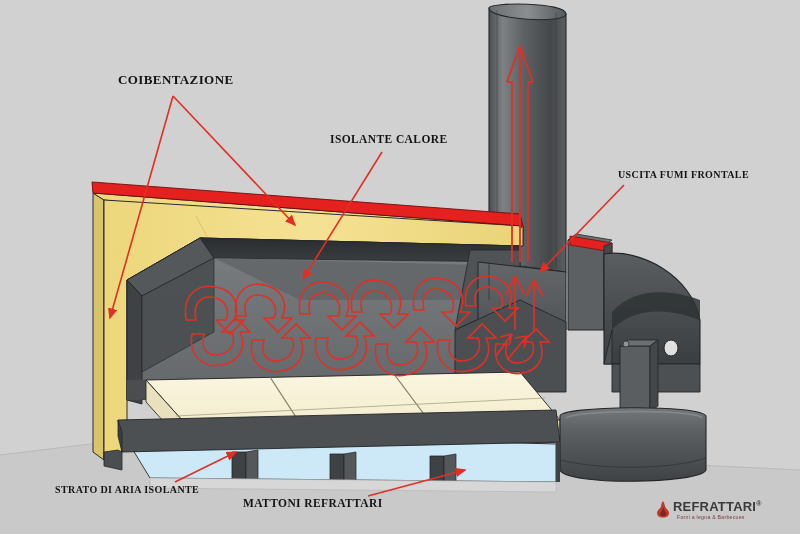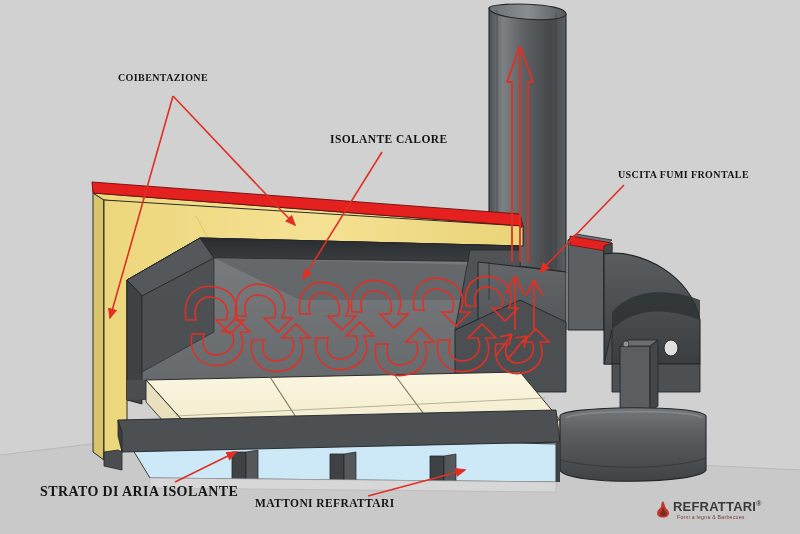--- a/index.html
+++ b/index.html
@@ -1,24 +1,24 @@
 <!DOCTYPE html>
 <html><head>
 <meta charset="utf-8">
 <style>
   html,body{margin:0;padding:0;background:#cfcfcf;}
   body{width:800px;height:534px;overflow:hidden;font-family:"Liberation Serif",serif;}
   #stage{position:relative;width:800px;height:534px;background:#d1d1d1;}
   svg.layer{position:absolute;left:0;top:0;width:800px;height:534px;}
   .lbl{position:absolute;font-family:"Liberation Serif",serif;font-weight:700;color:#141414;letter-spacing:.4px;white-space:nowrap;}
-  #lab-coib{left:118px;top:72px;font-size:10px;}
+  #lab-coib{left:118px;top:72px;font-size:13px;}
   #lab-ric{left:330px;top:133px;font-size:11.5px;}
   #lab-usc{left:618px;top:169px;font-size:10px;}
-  #lab-str{left:40px;top:484px;font-size:14px;}
-  #lab-mat{left:255px;top:497px;font-size:11.5px;}
+  #lab-str{left:55px;top:484px;font-size:10px;}
+  #lab-mat{left:243px;top:497px;font-size:11.5px;}
   #logo{position:absolute;left:655px;top:498px;width:132px;height:28px;}
   #logo .mark{position:absolute;left:0;top:2px;width:16px;height:18px;}
   #logo .word{position:absolute;left:18px;top:1px;font-family:"Liberation Sans",sans-serif;font-weight:700;font-size:13px;color:#3a3a3a;letter-spacing:.2px;}
   #logo .reg{font-size:7px;vertical-align:super;}
   #logo .tag{position:absolute;left:22px;top:16px;font-family:"Liberation Sans",sans-serif;font-size:5.2px;color:#7a3c3c;letter-spacing:.25px;}
 </style>
 </head>
 <body>
 
 <div id="stage">

